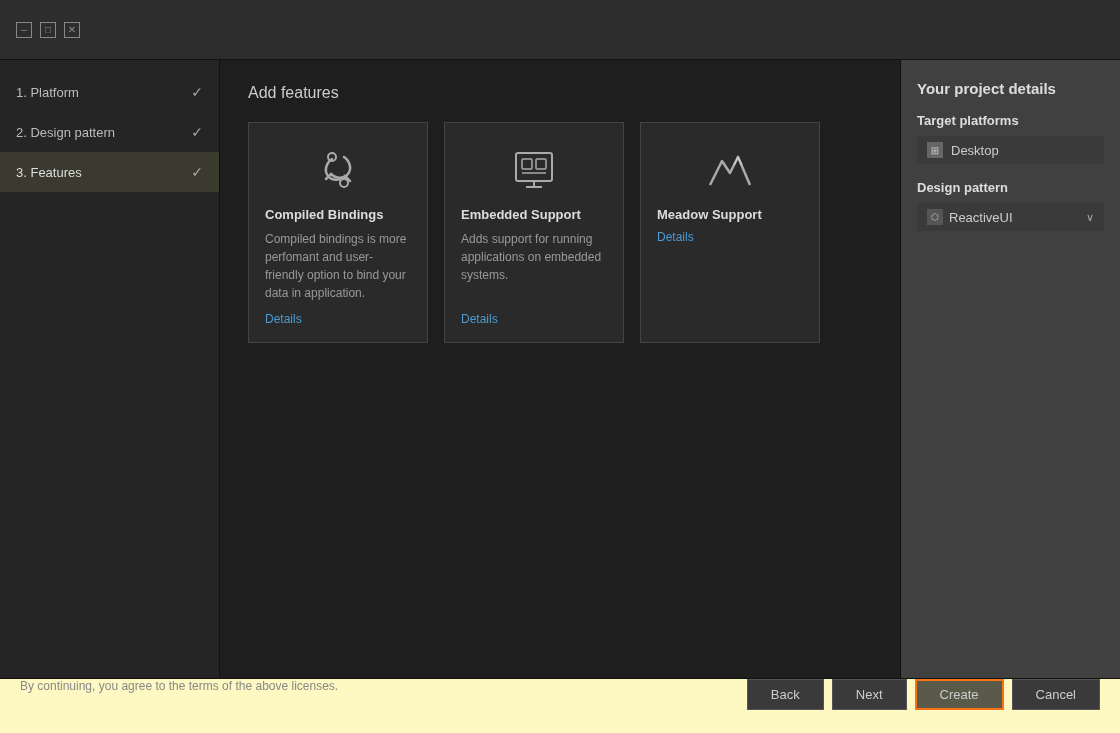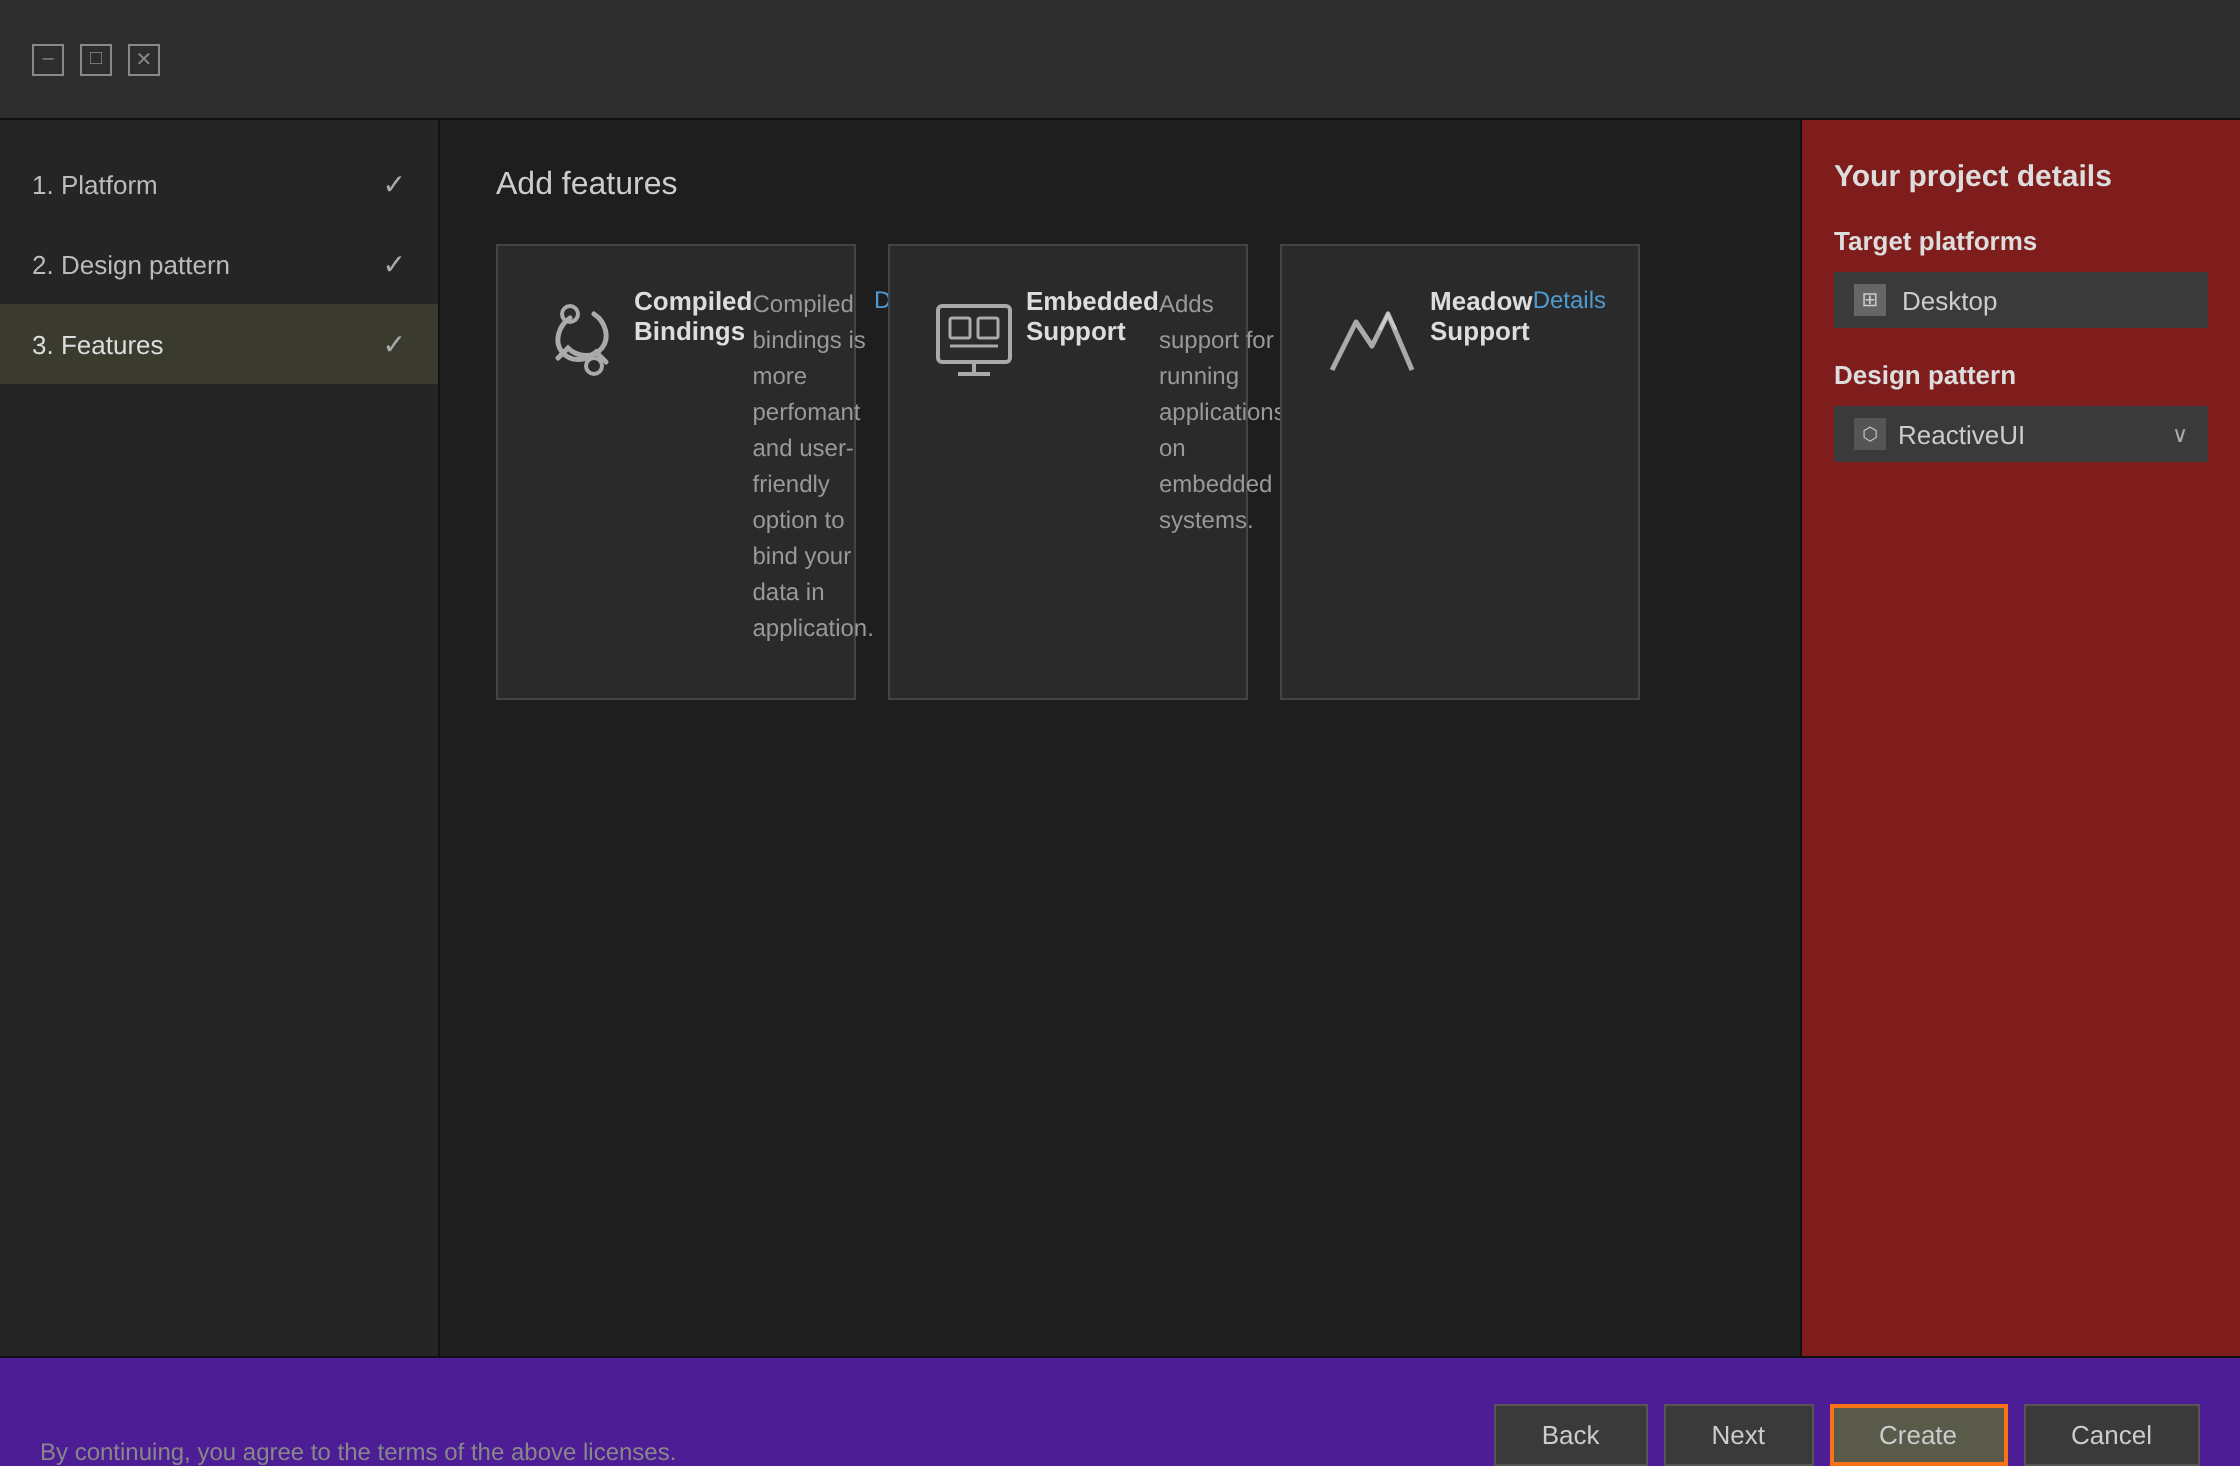--- a/index.html
+++ b/index.html
@@ -99,21 +99,21 @@
       display: flex;
       gap: 16px;
     }
     .feature-card {
       width: 180px;
       background: #2a2a2a;
       border: 1px solid #444;
       padding: 20px 16px 16px;
       cursor: pointer;
       display: flex;
-      flex-direction: row;
+      flex-direction: column;
       align-items: flex-start;
       min-height: 210px;
     }
     .card-icon {
       font-size: 36px;
       margin-bottom: 12px;
       color: #aaa;
       width: 100%;
       display: flex;
       justify-content: center;
@@ -138,21 +138,21 @@
     .card-link {
       color: #4e9bd4;
       font-size: 12px;
       cursor: pointer;
       text-decoration: none;
     }
 
     
     .right-panel {
       width: 220px;
-      background: #7f1d1d;
+      background: #404040;
       border-left: 1px solid #111;
       padding: 20px 16px;
       flex-shrink: 0;
     }
     .right-panel-title {
       font-size: 15px;
       color: #ddd;
       font-weight: 600;
       margin-bottom: 16px;
     }
@@ -232,24 +232,24 @@
     }
     .about-version {
       font-size: 12px;
       color: #999;
       margin-top: 6px;
     }
 
     
     .footer {
       height: 55px;
-      background: #4c1d95;
+      background: #fef9c3;
       border-top: 1px solid #111;
       display: flex;
-      align-items: flex-end;
+      align-items: flex-start;
       justify-content: space-between;
       padding: 0 20px;
     }
     .footer-text {
       font-size: 12px;
       color: #888;
     }
     .footer-buttons {
       display: flex;
       gap: 8px;

